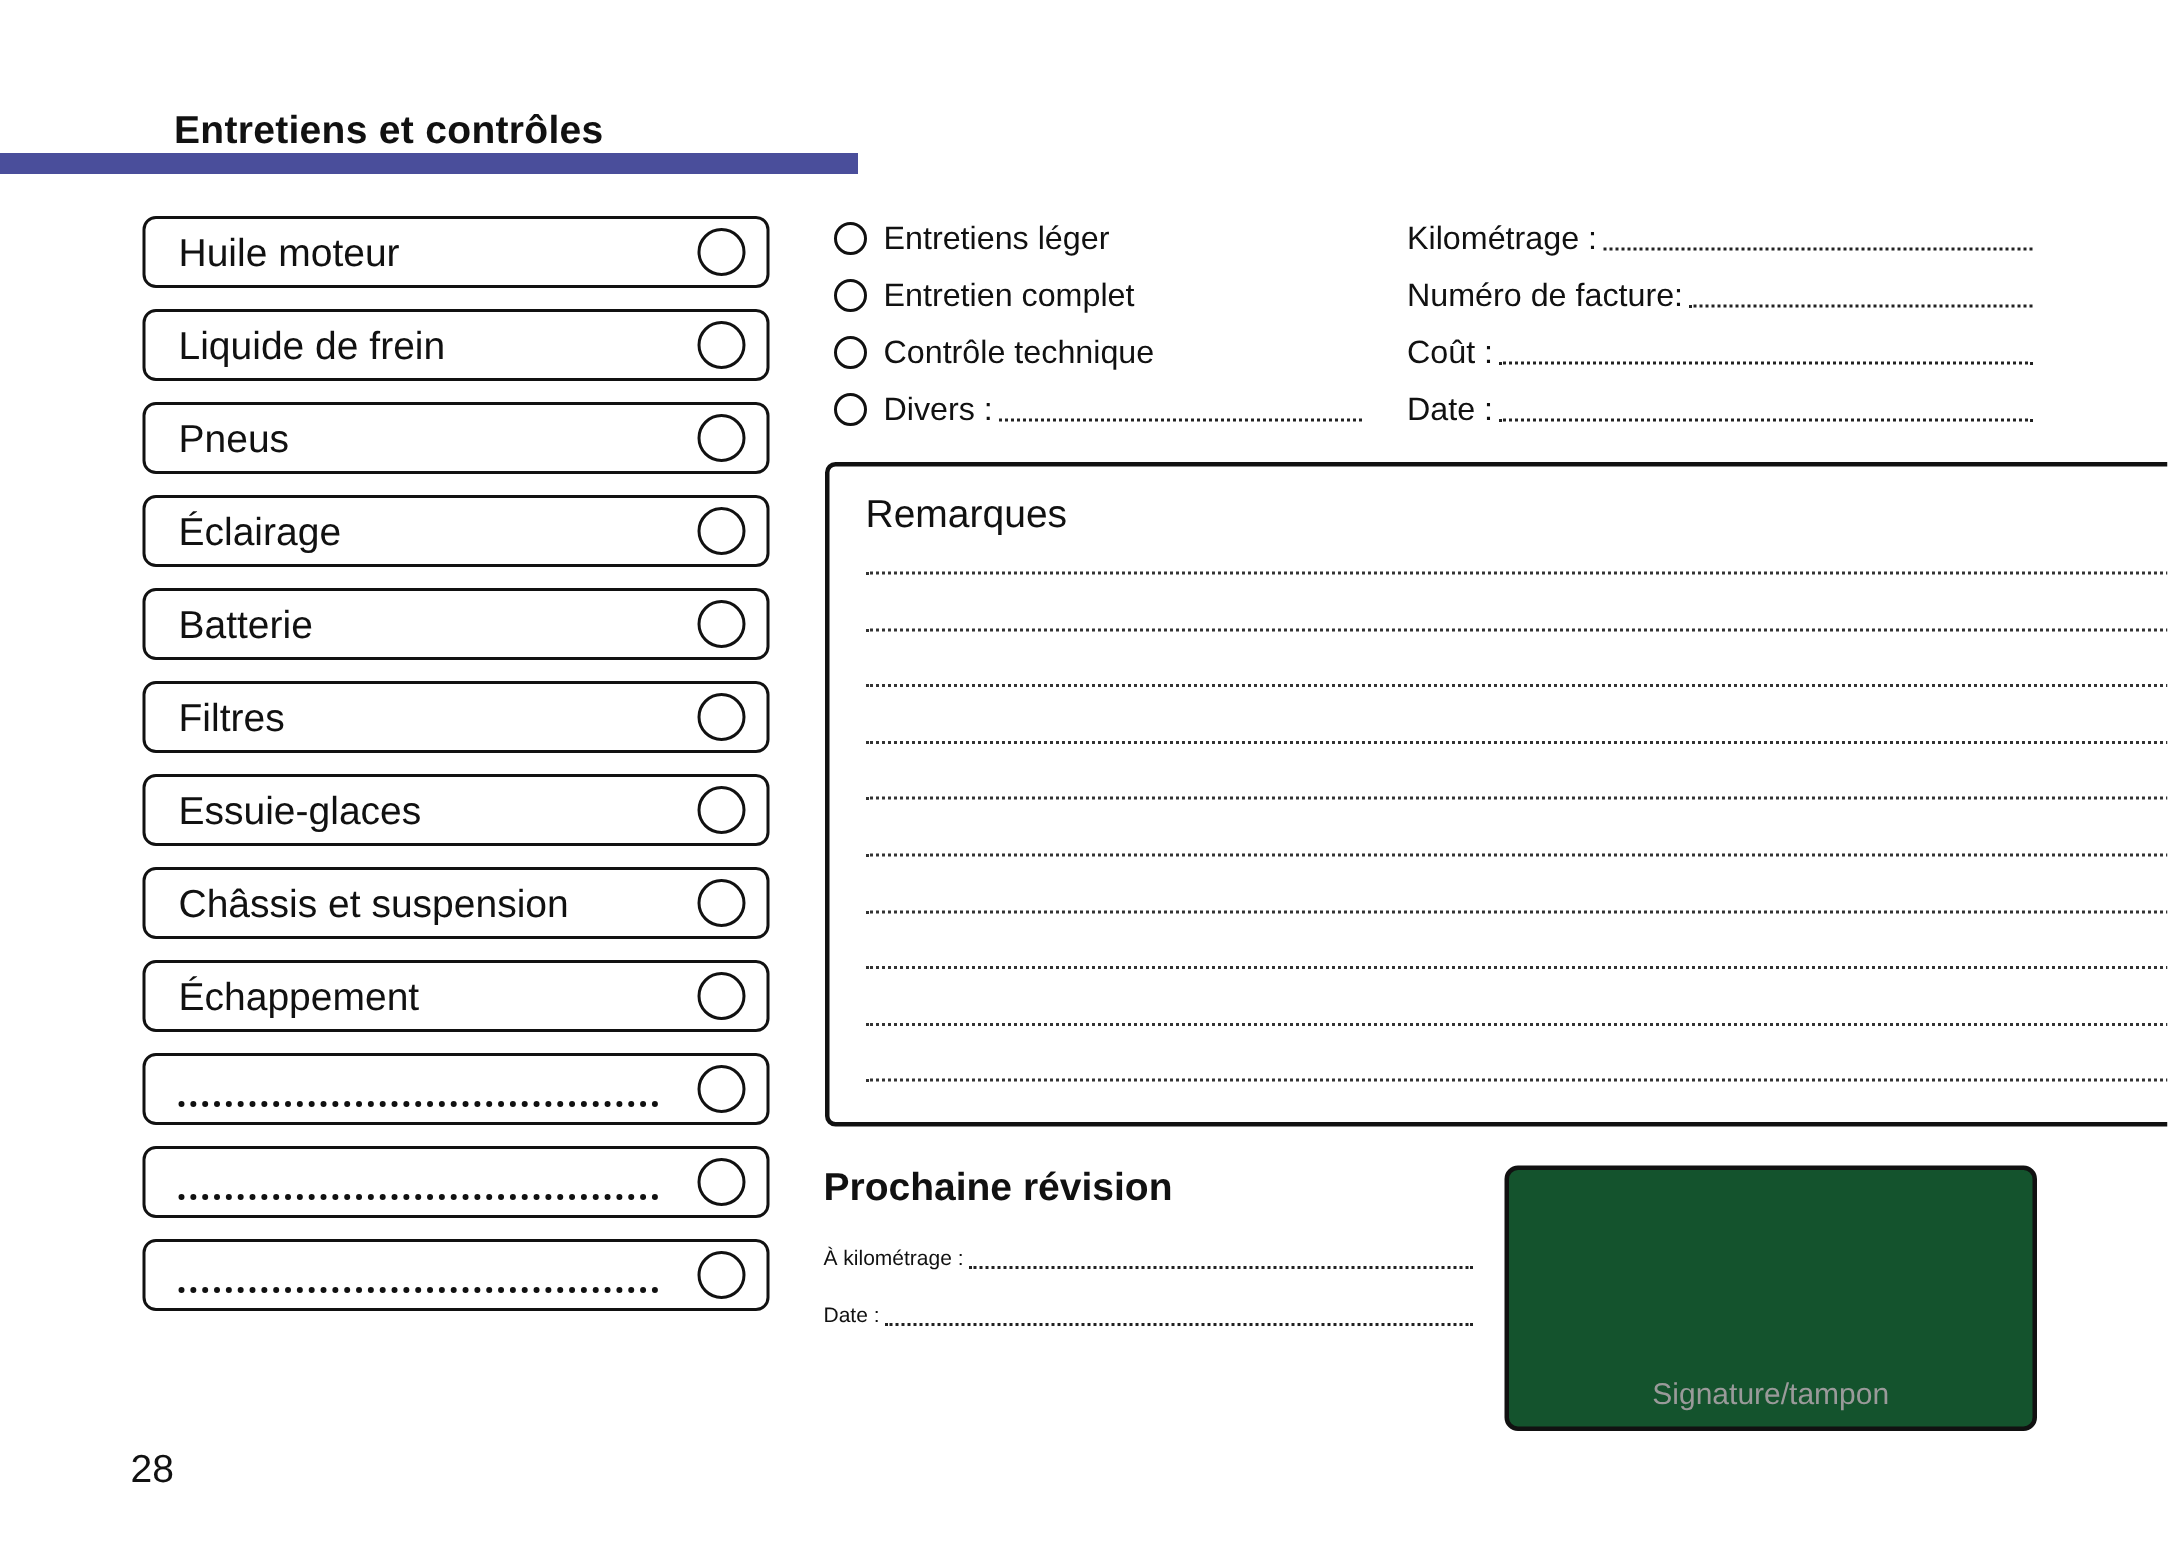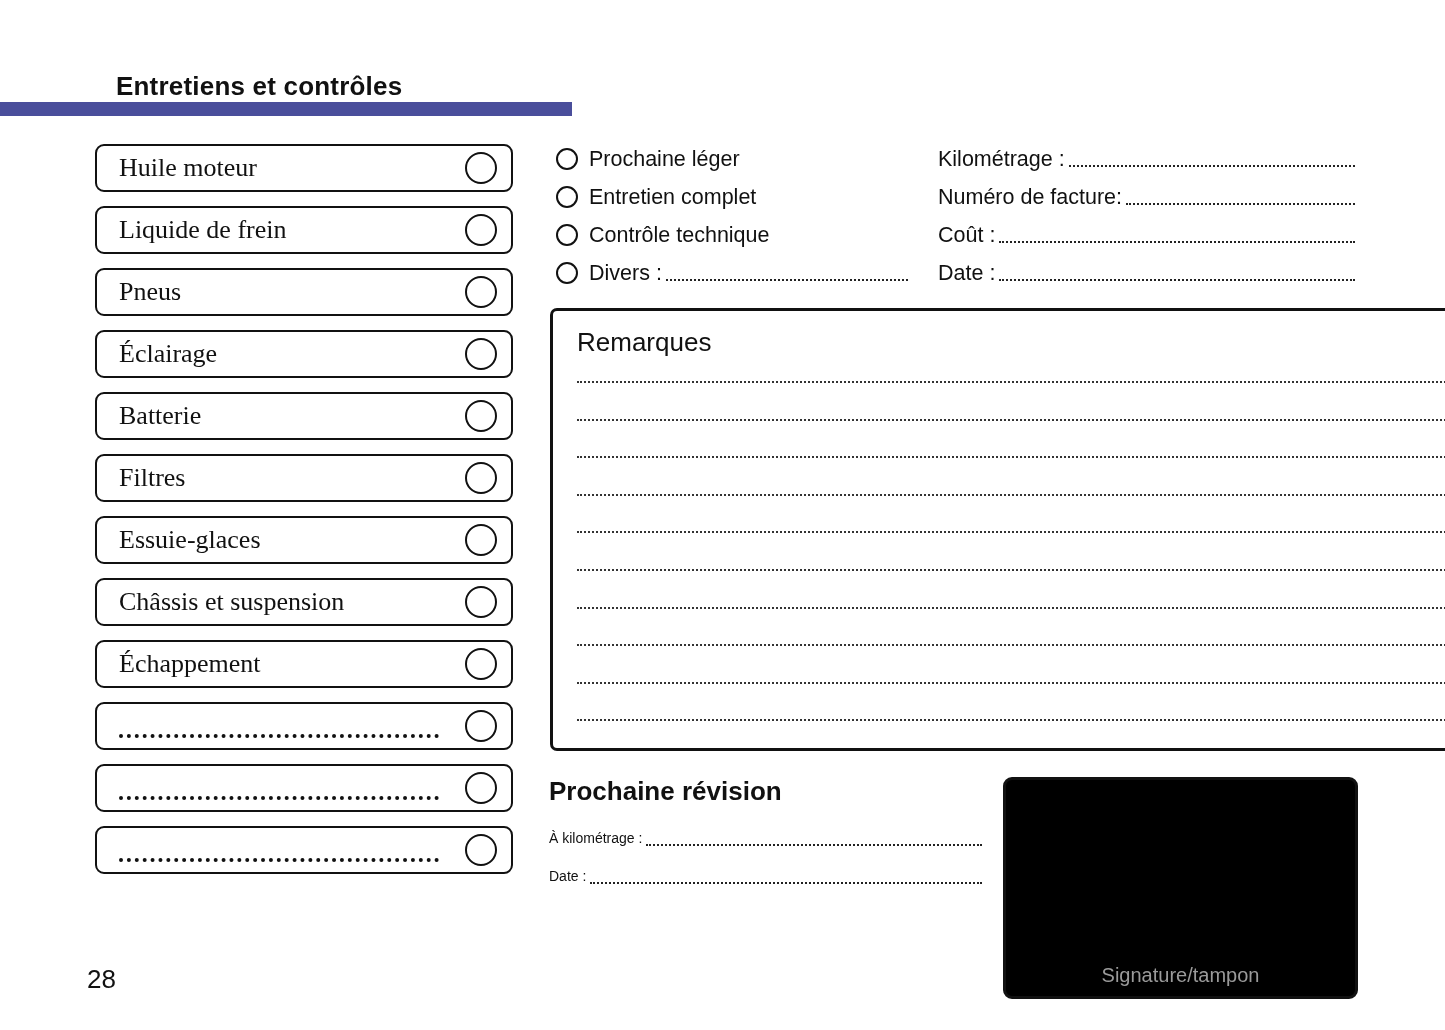--- a/index.html
+++ b/index.html
@@ -16,21 +16,21 @@
 
   
   .checklist {
     position:absolute; left:95px; top:144px; width:418px;
     display:flex; flex-direction:column; gap:14px;
   }
   .check-row {
     height:48px; box-sizing:border-box; border:2.5px solid #111; border-radius:9px;
     background:#fff; display:flex; align-items:center; padding:0 14px 0 22px;
   }
-  .check-row .label { font-size:26px; flex:1; white-space:nowrap;font-family:Liberation Serif, serif; }
+  .check-row .label { font-size:26px; flex:1; white-space:nowrap; }
   .fill-line {
     flex:1; height:0; align-self:flex-end; margin:0 26px 10px 0;
     border-bottom:4px dotted #111;
   }
   .check-circle {
     width:32px; height:32px; box-sizing:border-box; flex:none;
     border:2.5px solid #111; border-radius:50%; background:#fff;
   }
 
   
@@ -63,22 +63,22 @@
   }
 
   
   .next-service { position:absolute; left:549px; top:776px; width:433px; }
   .ns-title { font-size:26px; font-weight:bold; margin-bottom:12px; }
   .ns-row { display:flex; align-items:center; height:38px; }
   .ns-label { font-size:14px; white-space:nowrap; }
 
   
   .signature-box {
-    position:absolute; left:1003px; top:777px; width:355px; height:222px;
-    box-sizing:border-box; border:3px solid #111; border-radius:9px; background:#000000;
+    position:absolute; left:1003px; top:777px; width:355px; height:177px;
+    box-sizing:border-box; border:3px solid #111; border-radius:9px; background:#14532d;
     display:flex; align-items:flex-end; justify-content:center;
   }
   .signature-label { color:#9a9a9a; font-size:20px; margin-bottom:9px; }
 
   
   .page-number { position:absolute; left:47px; top:964px; font-size:26px;margin-left:40px; }
 </style>
 </head>
 <body>
 
@@ -161,21 +161,21 @@
         <span class="fill-line"></span>
         <span class="check-circle"></span>
       </div>
 
   </div>
 
   <div class="service-types">
 
       <div class="service-option">
         <span class="radio-circle"></span>
-        <span class="option-label">Prochaine léger</span>
+        <span class="option-label">Entretiens léger</span>
 
       </div>
 
       <div class="service-option">
         <span class="radio-circle"></span>
         <span class="option-label">Entretien complet</span>
 
       </div>
 
       <div class="service-option">

